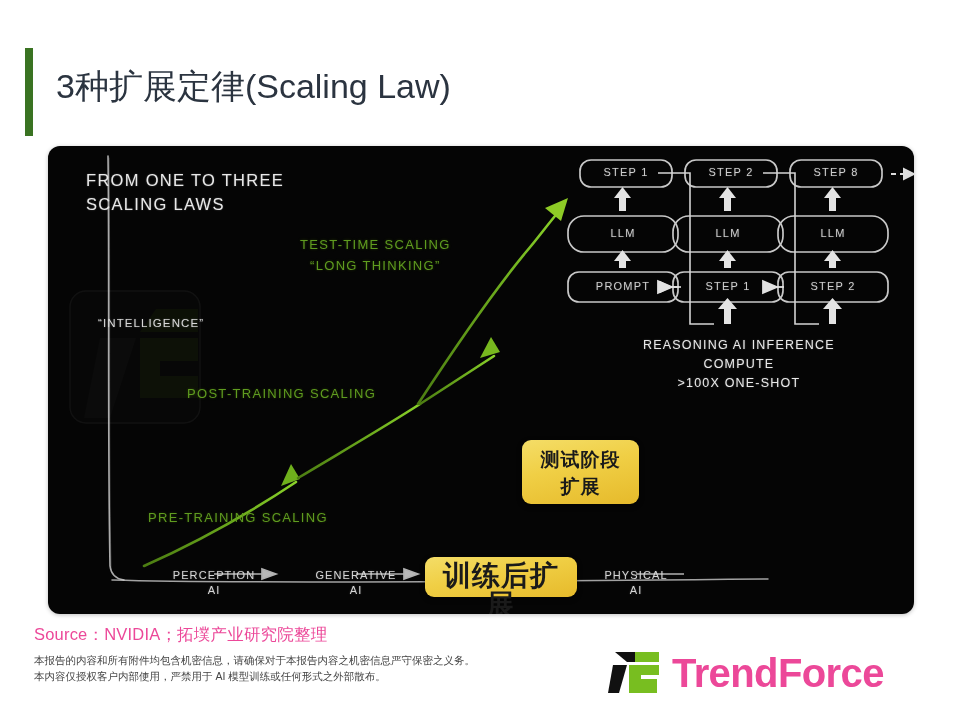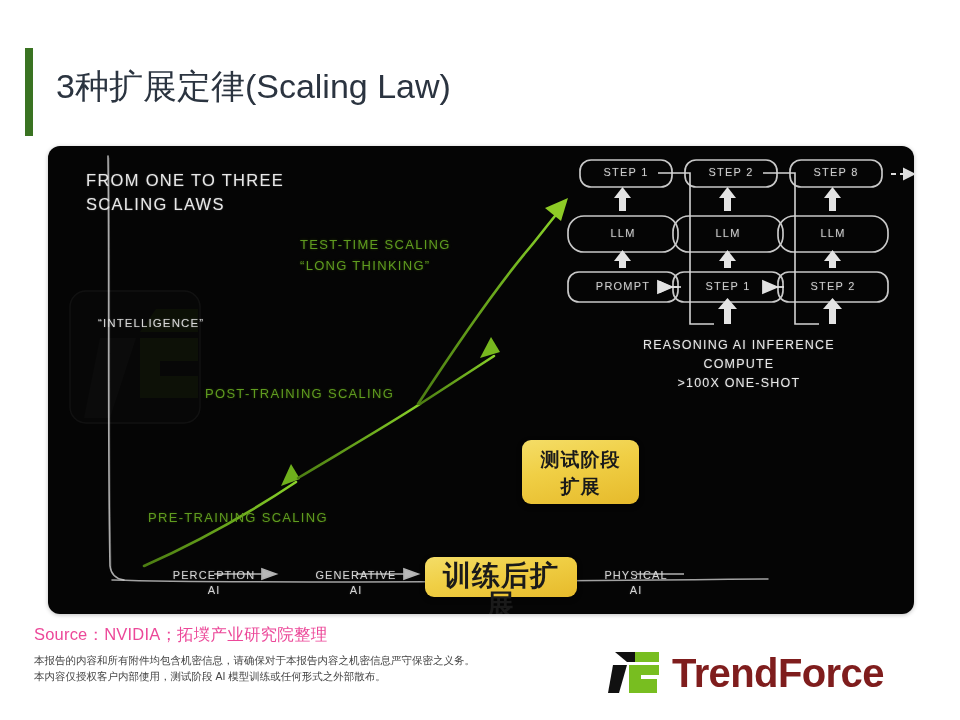--- a/index.html
+++ b/index.html
@@ -88,23 +88,24 @@
     font-size: 11.5px;
     letter-spacing: 1.1px;
     color: #d8d8d8;
   }
 
   #label-test-time {
     left: 252px;
     top: 88px;
     font-size: 13px;
     line-height: 21px;
+    text-align: center;
   }
   #label-post-training {
-    left: 157px;
+    left: 139px;
     top: 240px;
     font-size: 13px;
   }
   #label-pre-training {
     left: 100px;
     top: 364px;
     font-size: 13px;
   }
 
   #reasoning-caption {
@@ -196,21 +197,21 @@
     left: 607px;
     top: 646px;
     width: 330px;
     height: 54px;
     display: flex;
     align-items: center;
   }
   #brand-wordmark {
     font-size: 40px;
     font-weight: 700;
-    color: #7f1d1d;
+    color: #ec4899;
     letter-spacing: -0.6px;
     margin-left: 9px;
     line-height: 44px;
     white-space: nowrap;
   }
 </style>
 </head>
 <body>
 
 <div id="slide">
@@ -396,21 +397,21 @@
     </div>
     <div class="badge" id="badge-post-training">
       <div>训练后扩展</div>
     </div>
 
   </div>
 
   <div id="source-line">Source：NVIDIA；拓墣产业研究院整理</div>
   <div id="disclaimer">
     <div>本报告的内容和所有附件均包含机密信息，请确保对于本报告内容之机密信息严守保密之义务。</div>
-    <div>本内容仅授权客户内部使用，测试阶段 AI 模型训练或任何形式之外部散布。</div>
+    <div>本内容仅授权客户内部使用，严禁用于 AI 模型训练或任何形式之外部散布。</div>
   </div>
 
   <div id="brand-logo">
     <svg width="56" height="50" viewBox="0 0 56 50">
       <rect x="1" y="2" width="54" height="46" rx="7" fill="#ffffff"></rect>
       <path d="M8 4 L52 4 L52 14 L20 14 Z" fill="#111111"></path>
       <path d="M28 4 L52 4 L52 14 L28 14 Z" fill="#78be20"></path>
       <path d="M22 17 L52 17 L52 27 L34 27 L34 31 L50 31 L50 45 L22 45 Z" fill="#78be20"></path>
       <path d="M22 31 L34 31 L34 27 L50 27 L50 17 L22 17 Z" fill="#78be20"></path>
       <path d="M6 17 L20 17 L12 45 L1 45 Z" fill="#111111"></path>

